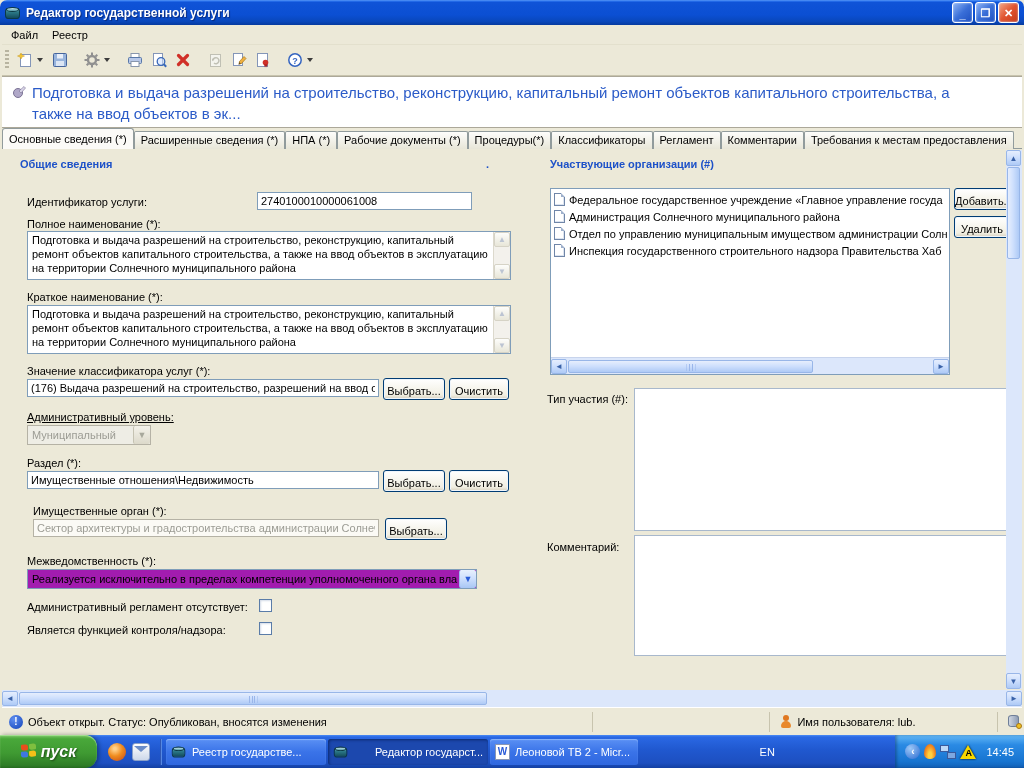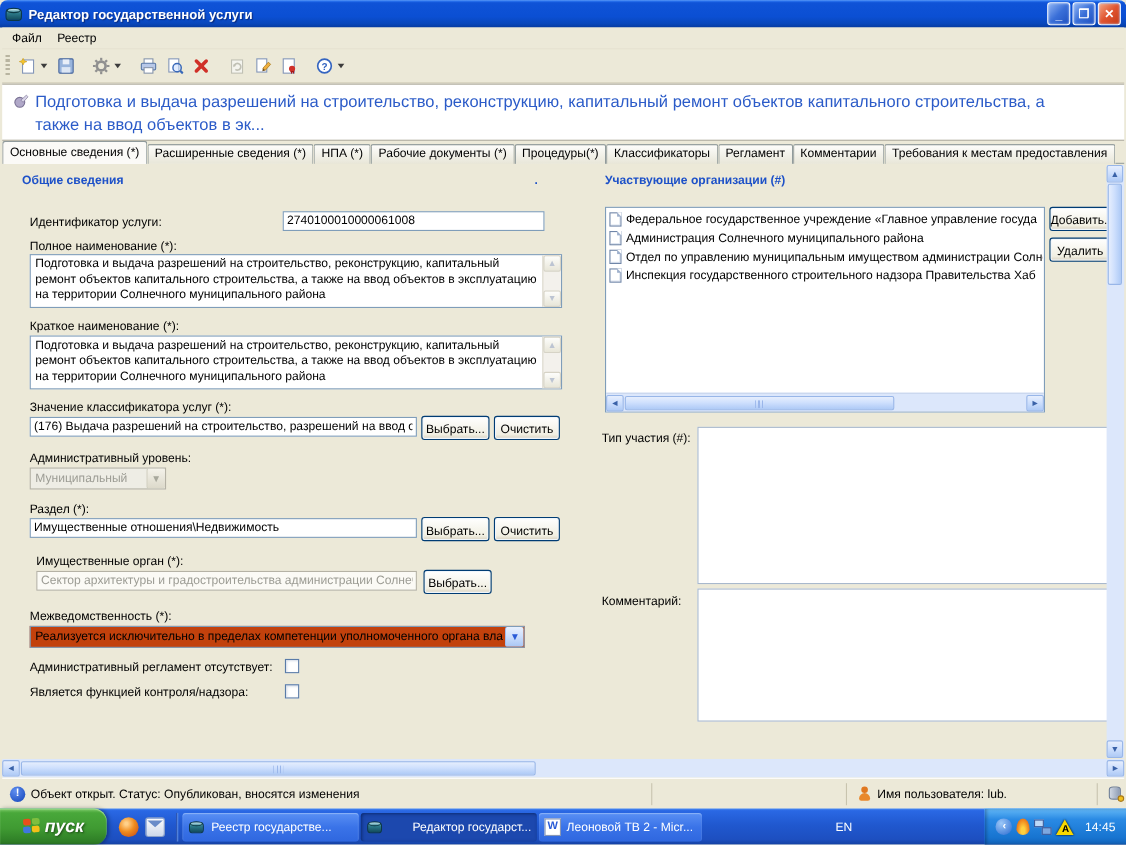--- a/index.html
+++ b/index.html
@@ -58,21 +58,21 @@
   input.xfield { height:18px; }
   .xfield.disabled { color:#9c9c94; background:#fbfaf5; border-color:#b5b2a5; }
   .tarea { position:absolute; border:1px solid #7f9db9; background:#fff; display:flex; }
   .tarea .ttext { flex:1; padding:1px 4px; line-height:14px; overflow:hidden; }
   .fakevscroll { width:17px; background:#f3f1ec; border-left:1px solid #dcd9cd; display:flex; flex-direction:column; justify-content:space-between; }
   .fakevscroll .sa { height:15px; display:flex; align-items:center; justify-content:center; color:#bcc4d2; font-size:8px;
     background:linear-gradient(180deg,#fdfdfb,#e8e6d8); border:1px solid #d6d3c6; border-radius:2px; }
   .xpbtn { position:absolute; height:22px; border:1px solid #003c74; border-radius:3px;
     background:linear-gradient(180deg,#fff 0%,#f1efe2 80%,#d8d0bf 100%); font-family:"Liberation Sans",sans-serif;
     font-size:11px; text-align:center; padding-top:4px; cursor:default; box-shadow:inset 0 0 0 1px #eff5fb; overflow:hidden; }
-  .combo { position:absolute; border:1px solid #7f9db9; background:#c2410c; display:flex; height:20px; }
+  .combo { position:absolute; border:1px solid #7f9db9; background:#a21caf; display:flex; height:20px; }
   .combo .ctext { flex:1; padding:3px 4px 0 4px; white-space:nowrap; overflow:hidden; }
   .combo .cbtn { width:17px; background:linear-gradient(180deg,#e8f0fd 0%,#cfe0fd 45%,#a8c6f4 100%);
     border-left:1px solid #9ebcf0; border-radius:2px; display:flex; align-items:center; justify-content:center;
     color:#2a5bd7; font-size:9px; font-weight:bold; }
   .combo.disabled { background:#eeede5; border-color:#b5b2a5; }
   .combo.disabled .ctext { color:#9c9c94; }
   .combo.disabled .cbtn { background:linear-gradient(180deg,#f4f2ea,#dcd9ca); border-left-color:#c5c2b2; color:#a8a89c; }
   .checkbox { position:absolute; width:13px; height:13px; background:#fff; border:1px solid #5a7ca8; box-shadow:inset 1px 1px 2px #d4dce8; }
 
   
@@ -292,21 +292,21 @@
     <div class="tab">Требования к местам предоставления</div>
     <div class="filler"></div>
   </div>
 
   <div class="content">
 
     <div class="sectionhdr" style="left:18px; top:9px;">Общие сведения</div>
     <div class="sectionhdr" style="left:484px; top:9px;">.</div>
 
     <div class="label" style="left:25px; top:47px;">Идентификатор услуги:</div>
-    <input class="xfield" style="left: 255px; top: 43px; width: 238px;" value="2740100010000061008">
+    <input class="xfield" style="left: 255px; top: 43px; width: 215px;" value="2740100010000061008">
 
     <div class="label" style="left:25px; top:69px;">Полное наименование (*):</div>
     <div class="tarea" style="left:25px; top:82px; width:484px; height:49px;">
       <div class="ttext">Подготовка и выдача разрешений на строительство, реконструкцию, капитальный ремонт объектов капитального строительства, а также на ввод объектов в эксплуатацию на территории Солнечного муниципального района</div>
       <div class="fakevscroll">
           <div class="sa">▲</div>
           <div class="sa">▼</div>
         </div>
     </div>
 
@@ -317,21 +317,21 @@
           <div class="sa">▲</div>
           <div class="sa">▼</div>
         </div>
     </div>
 
     <div class="label" style="left:25px; top:216px;">Значение классификатора услуг (*):</div>
     <input class="xfield" style="left: 25px; top: 230px; width: 352px;" value="(176) Выдача разрешений на строительство, разрешений на ввод о">
     <button class="xpbtn" style="left:381px; top:229px; width:62px;">Выбрать...</button>
     <button class="xpbtn" style="left:447px; top:229px; width:60px;">Очистить</button>
 
-    <div class="label" style="left:25px; top:262px;">Административный уровень:</div>
+    <div class="label" style="left:25px; top:262px;text-decoration:underline;">Административный уровень:</div>
     <div class="combo disabled" style="left:25px; top:276px; width:124px;">
       <div class="ctext">Муниципальный</div>
       <div class="cbtn">▼</div>
     </div>
 
     <div class="label" style="left:25px; top:308px;">Раздел (*):</div>
     <input class="xfield" style="left: 25px; top: 322px; width: 352px;" value="Имущественные отношения\Недвижимость">
     <button class="xpbtn" style="left:381px; top:321px; width:62px;">Выбрать...</button>
     <button class="xpbtn" style="left:447px; top:321px; width:60px;">Очистить</button>
 

